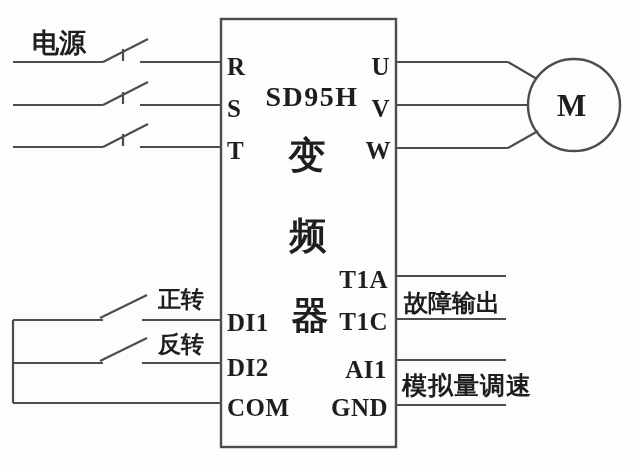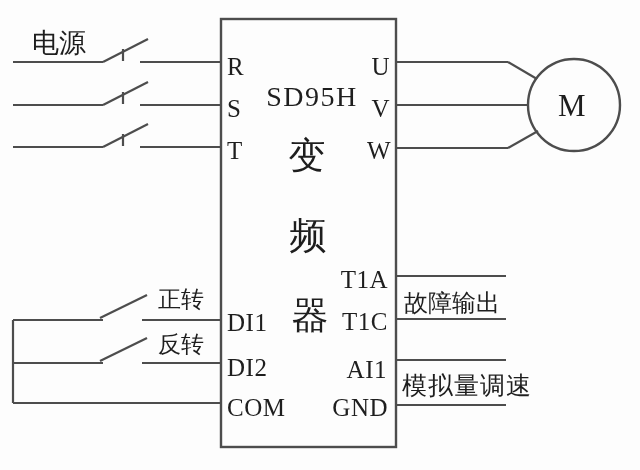--- a/index.html
+++ b/index.html
@@ -5,21 +5,21 @@
   :root {
     --background: #fdfdfd;
     --line: #4d4d4d;
     --text: #1e1e1e;
   }
   html, body { margin: 0; padding: 0; }
   body {
     background: var(--background);
     width: 640px; height: 470px; overflow: hidden;
   }
-  .stage { width: 584px; height: 470px; position: relative; }
+  .stage { width: 584px; height: 470px; position: relative; font-weight: bold; }
   svg { display: block; }
   svg text {
     fill: var(--text);
     font-family: "Liberation Serif", "DejaVu Serif", serif;
   }
   .wire {
     stroke: var(--line);
     stroke-width: 2.2;
     fill: none;
     stroke-linecap: butt;

